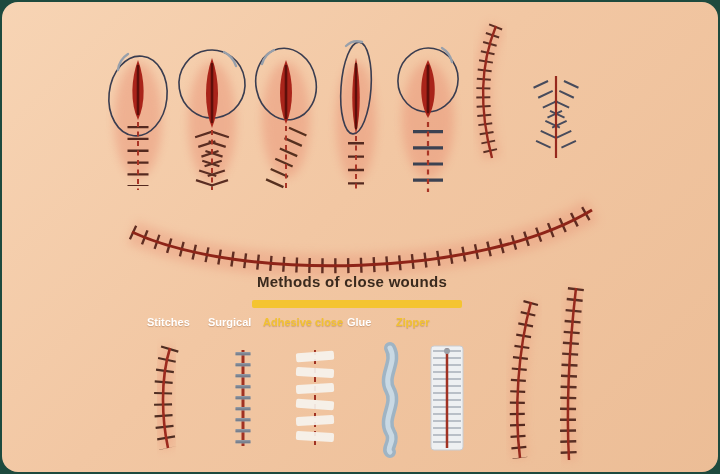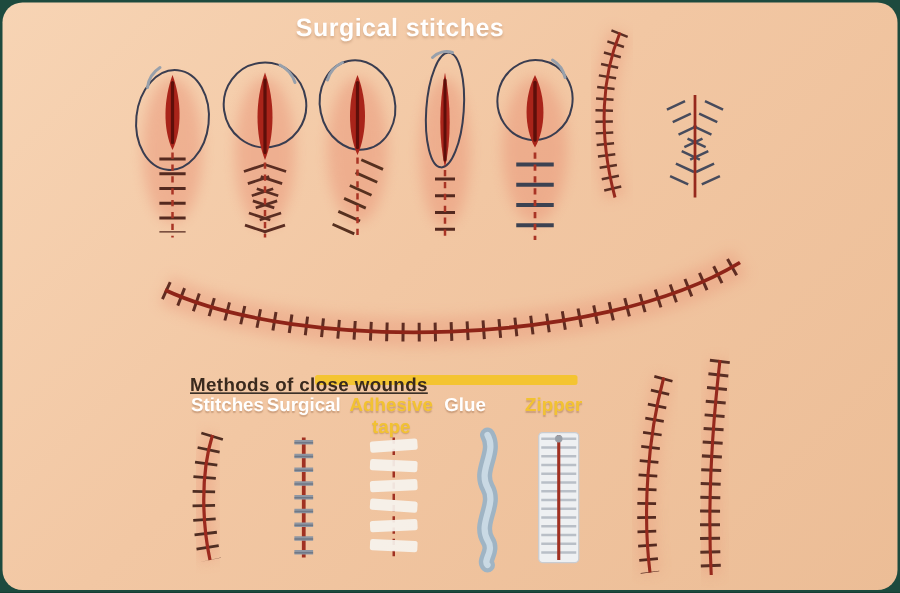--- a/index.html
+++ b/index.html
@@ -3,33 +3,33 @@
 <meta charset="utf-8">
 <style>
   html,body{margin:0;padding:0;background:#13382e;}
   .canvas{position:relative;width:720px;height:474px;background:#1d4a3e;overflow:hidden;
           font-family:"Liberation Sans", sans-serif;}
   .panel{position:absolute;inset:2px;border-radius:16px;
          background:linear-gradient(135deg,#f7d4b4 0%,#f2c7a3 45%,#ecbd96 100%);}
   .title{position:absolute;top:12px;left:0;width:640px;text-align:center;
          color:#ffffff;font-size:20px;font-weight:bold;letter-spacing:.4px;
          text-shadow:0 1px 2px rgba(120,70,40,.25);}
-  .subtitle-wrap{position:absolute;top:300px;left:152px;width:400px;text-decoration:underline;}
+  .subtitle-wrap{position:absolute;top:273px;left:152px;width:400px;text-align:center;}
   .subtitle{position:relative;z-index:2;color:#3a2a1e;font-size:15px;font-weight:bold;letter-spacing:.3px;}
   .highlight-bar{position:absolute;z-index:1;top:300px;left:252px;width:210px;height:8px;
                  background:#f4c431;border-radius:2px;}
-  .method-label{position:absolute;top:316px;font-size:15px;font-weight:bold;text-align:center;
+  .method-label{position:absolute;top:316px;font-size:11px;font-weight:bold;
                 text-shadow:0 1px 1px rgba(120,70,40,.3);}
   .label-white{color:#ffffff;}
   .label-yellow{color:#f2c232;}
   .ml-stitches{left:147px;width:70px;}
   .ml-staples{left:208px;width:70px;}
   .ml-tape{left:263px;width:100px;}
   .ml-glue{left:347px;width:50px;}
-  .ml-zipper{left:413px;width:60px;}
+  .ml-zipper{left:396px;width:60px;}
   svg{position:absolute;inset:0;}
 </style>
 </head>
 <body>
 
 <div class="canvas">
   <div class="panel"></div>
 
   <svg width="720" height="474" viewBox="0 0 720 474">
     <defs>
@@ -159,25 +159,24 @@
       <path d="M531,302 C518,350 514,410 520,458" stroke="#96291d" stroke-width="2.5" fill="none"></path>
     </g>
 
     <g>
       <path d="M576,288 C570,340 566,405 569,460" stroke="#e88e72" stroke-width="16" opacity="0.3" fill="none" filter="url(#soft)"></path>
       <path d="M576,288 C570,340 566,405 569,460" stroke="#5a2f24" stroke-width="16" stroke-dasharray="2.4 8.5" fill="none"></path>
       <path d="M576,288 C570,340 566,405 569,460" stroke="#96291d" stroke-width="2.5" fill="none"></path>
     </g>
   </svg>
 
-  <div class="title">Surgical stitches</div>
 
   <div class="highlight-bar"></div>
   <div class="subtitle-wrap">
     <div class="subtitle">Methods of close wounds</div>
   </div>
 
   <div class="method-label label-white ml-stitches">Stitches</div>
   <div class="method-label label-white ml-staples">Surgical</div>
-  <div class="method-label label-yellow ml-tape">Adhesive tape</div>
+  <div class="method-label label-yellow ml-tape">Adhesive close</div>
   <div class="method-label label-white ml-glue">Glue</div>
   <div class="method-label label-yellow ml-zipper">Zipper</div>
 </div>
 
 </body></html>

